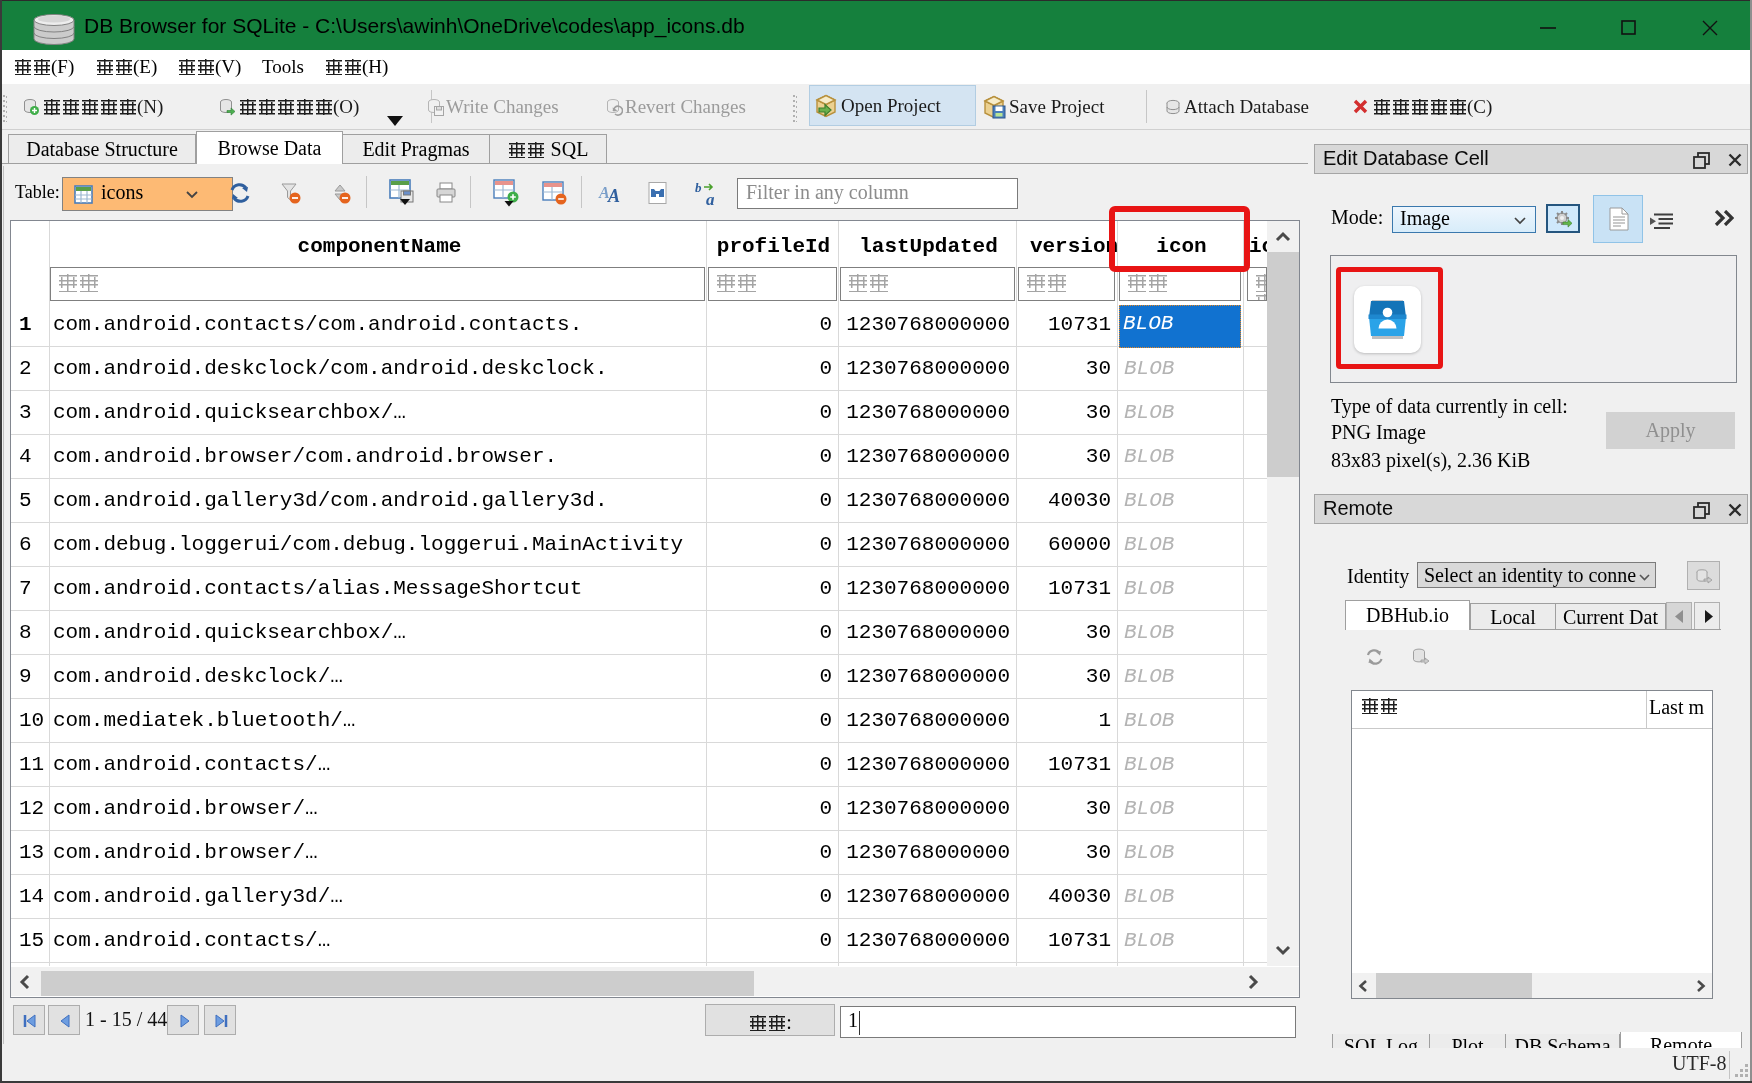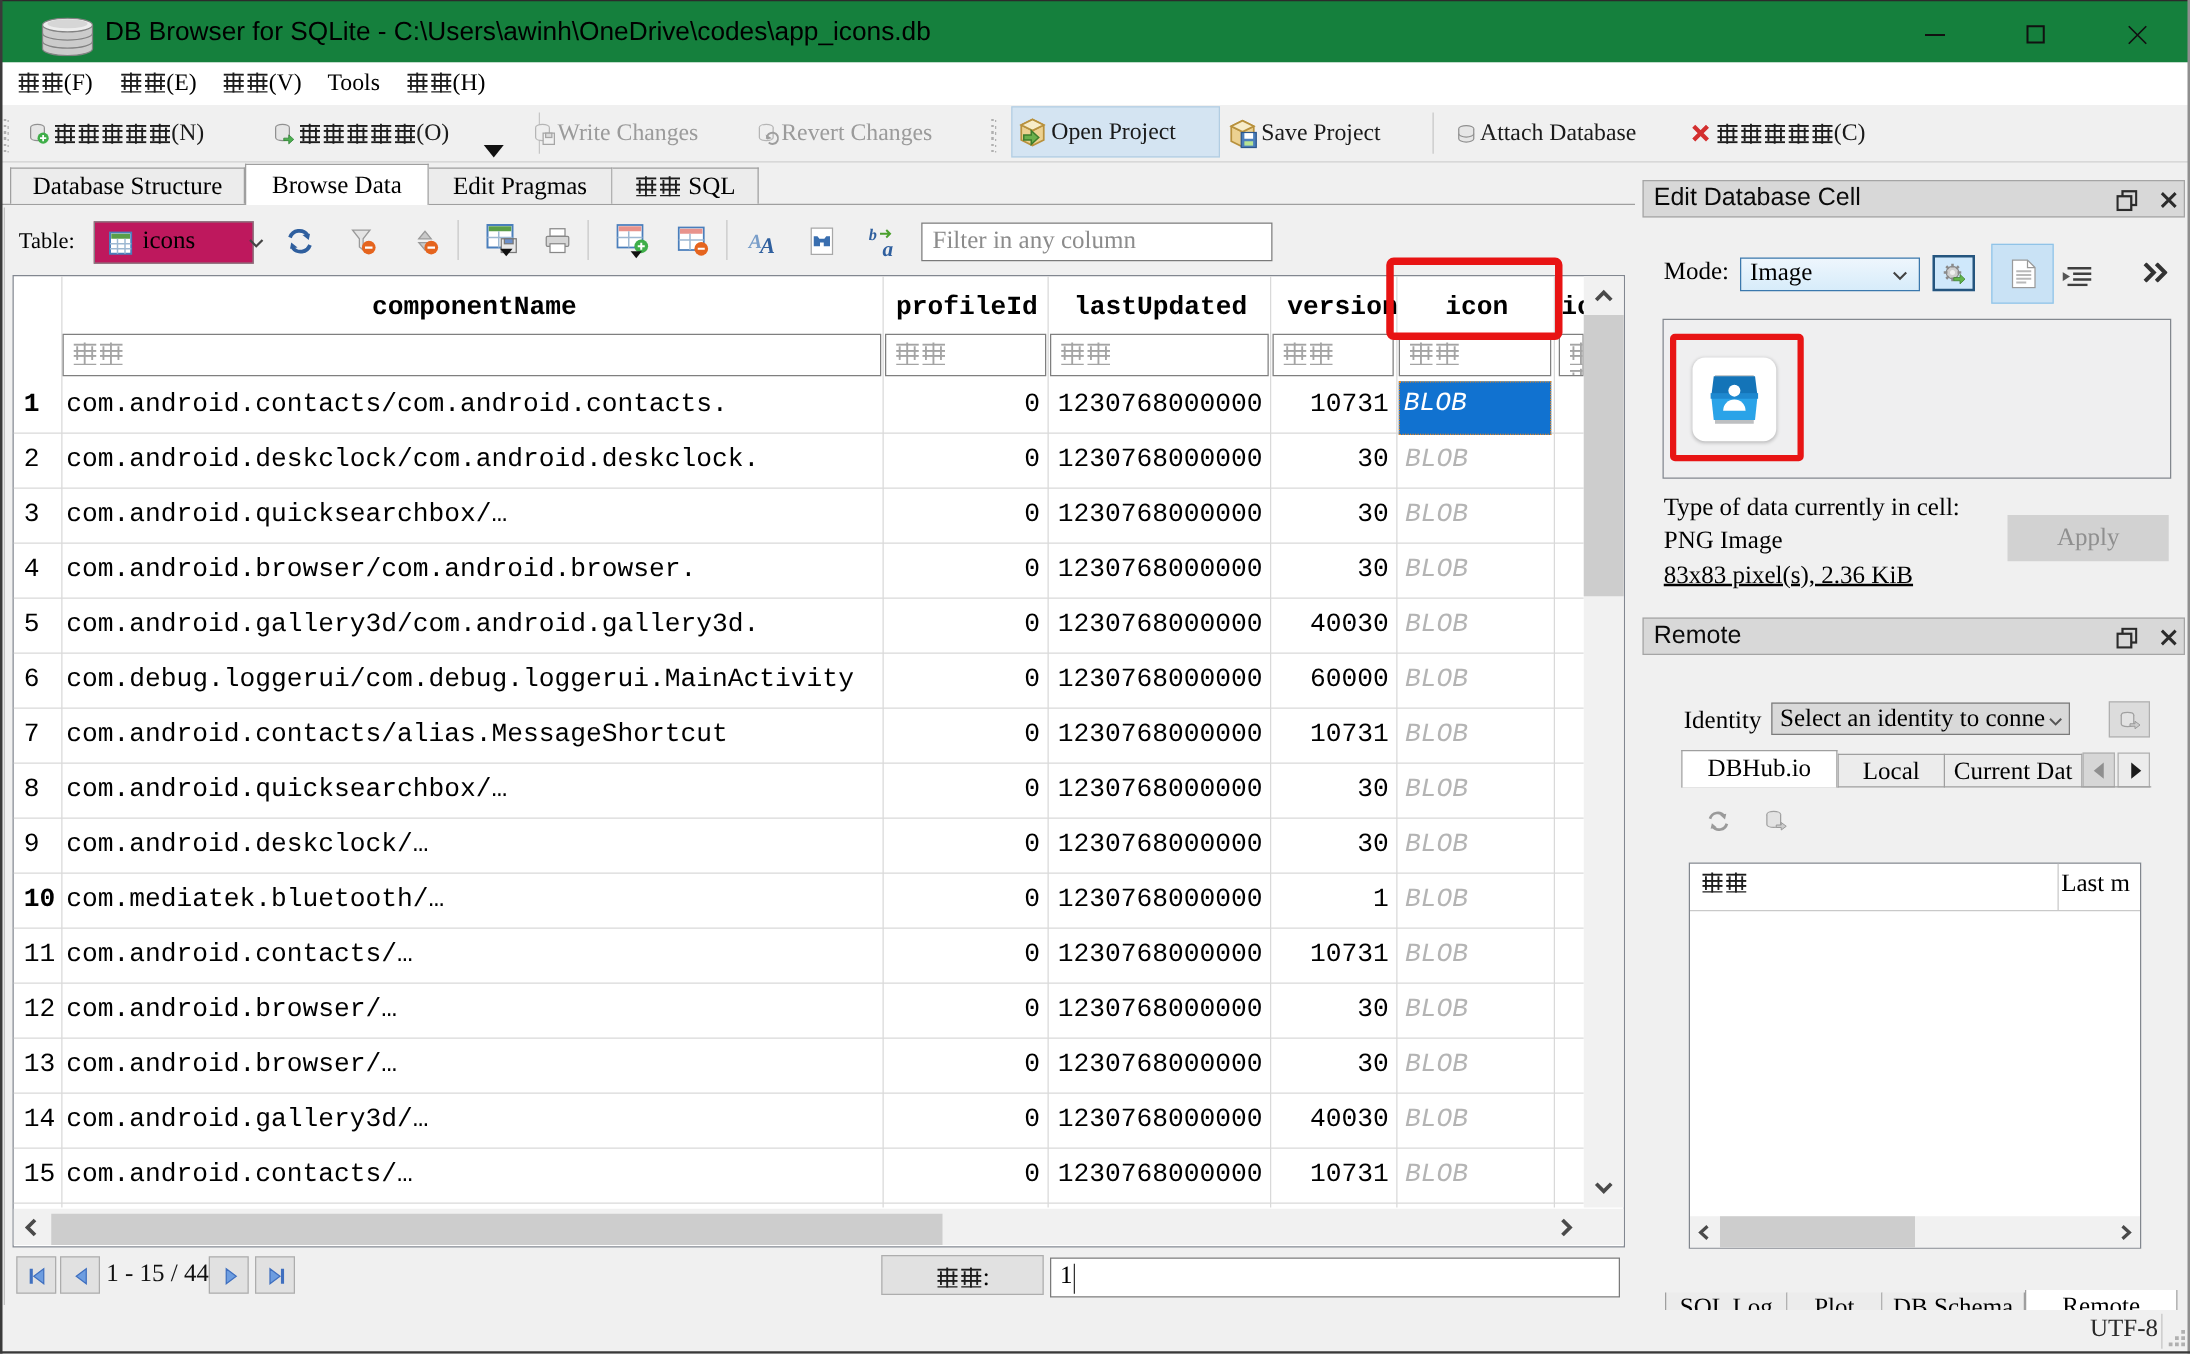--- a/index.html
+++ b/index.html
@@ -158,21 +158,21 @@
   <div class="abs serif" style="left:343px; top:4px; width:147px; height:29px; background:#ececec; border:1px solid #9f9f9f; border-bottom:none; border-left:none; font-size:20px; text-align:center; padding-top:3px;">Edit Pragmas</div>
   <div class="abs serif" style="left:490px; top:4px; width:117px; height:29px; background:#ececec; border:1px solid #9f9f9f; border-bottom:none; border-left:none; font-size:20px; text-align:center; padding-top:3px;"><span class="z"></span><span class="z"></span> SQL</div>
 </div>
 
 <div class="abs" id="browse" style="left:0; top:164px; width:1308px; height:884px;">
 
   <div class="abs" style="left:0px; top:2px; width:1px; height:878px; background:#c0c0c0;"></div>
   <div class="abs" style="left:3px; top:2px; width:1px; height:878px; background:#c0c0c0;"></div>
 
   <div class="abs serif" style="left:15px; top:18px; font-size:18px;">Table:</div>
-  <div class="abs" style="left:75px; top:13px; width:128px; height:34px; background:#be185d; border:1px solid #828282;">
+  <div class="abs" style="left:62px; top:13px; width:171px; height:34px; background:#fdba74; border:1px solid #828282;">
     <svg class="abs" style="left:11px; top:7px;" width="19" height="19" viewBox="0 0 19 19">
       <rect x="1" y="1" width="17" height="17" fill="#fff" stroke="#4a7ebb" stroke-width="1.6"></rect>
       <rect x="2" y="2" width="15" height="4" fill="#5a9e48"></rect>
       <path d="M1 10 h17 M1 14 h17 M7 6 v12 M13 6 v12" stroke="#9db8d2" stroke-width="1.2"></path>
     </svg>
     <span class="abs serif" style="left:38px; top:3px; font-size:20px;">icons</span>
     <svg class="abs" style="left:122px; top:11px;" width="14" height="12" viewBox="0 0 14 12">
         <path d="M2 3 l5 5 5-5" fill="none" stroke="#444" stroke-width="1.8"></path>
       </svg>
   </div>
@@ -358,21 +358,21 @@
       </div>
       <div class="abs" style="left:0; top:434px; width:1256px; height:44px; border-bottom:1px solid #d9d9d9;">
         <div class="abs mono" style="left:8px; top:0; width:30px; line-height:43px; font-size:21px; font-weight:normal;">9</div>
         <div class="abs mono" style="left:42px; top:0; line-height:43px; font-size:21px; white-space:pre;">com.android.deskclock/…</div>
         <div class="abs mono" style="left:697px; top:0; width:124px; line-height:43px; font-size:21px; text-align:right;">0</div>
         <div class="abs mono" style="left:829px; top:0; width:170px; line-height:43px; font-size:21px; text-align:right;">1230768000000</div>
         <div class="abs mono" style="left:1007px; top:0; width:93px; line-height:43px; font-size:21px; text-align:right;">30</div>
         <div class="abs mono" style="left:1113px; top:0; line-height:43px; font-size:21px; font-style:italic; color:#b4b4b4;">BLOB</div>
       </div>
       <div class="abs" style="left:0; top:478px; width:1256px; height:44px; border-bottom:1px solid #d9d9d9;">
-        <div class="abs mono" style="left:8px; top:0; width:30px; line-height:43px; font-size:21px; font-weight:bold;">10</div>
+        <div class="abs mono" style="left:8px; top:0; width:30px; line-height:43px; font-size:21px; font-weight:normal;">10</div>
         <div class="abs mono" style="left:42px; top:0; line-height:43px; font-size:21px; white-space:pre;">com.mediatek.bluetooth/…</div>
         <div class="abs mono" style="left:697px; top:0; width:124px; line-height:43px; font-size:21px; text-align:right;">0</div>
         <div class="abs mono" style="left:829px; top:0; width:170px; line-height:43px; font-size:21px; text-align:right;">1230768000000</div>
         <div class="abs mono" style="left:1007px; top:0; width:93px; line-height:43px; font-size:21px; text-align:right;">1</div>
         <div class="abs mono" style="left:1113px; top:0; line-height:43px; font-size:21px; font-style:italic; color:#b4b4b4;">BLOB</div>
       </div>
       <div class="abs" style="left:0; top:522px; width:1256px; height:44px; border-bottom:1px solid #d9d9d9;">
         <div class="abs mono" style="left:8px; top:0; width:30px; line-height:43px; font-size:21px; font-weight:normal;">11</div>
         <div class="abs mono" style="left:42px; top:0; line-height:43px; font-size:21px; white-space:pre;">com.android.contacts/…</div>
         <div class="abs mono" style="left:697px; top:0; width:124px; line-height:43px; font-size:21px; text-align:right;">0</div>
@@ -528,21 +528,21 @@
       <path d="M1 18 h37 l-2 19 h-33 z" fill="#2aa3e8"></path>
       <rect x="0.5" y="15.5" width="38" height="4.5" fill="#1e88cf"></rect>
       <circle cx="19.5" cy="13.5" r="4.8" fill="#fff"></circle>
       <path d="M10.5 29.5 a9 9 0 0 1 18 0 z" fill="#fff"></path>
     </svg>
   </div>
 
   <div class="abs" style="left:28px; top:125px; width:107px; height:102px; border:5px solid #e81414; border-radius:4px;"></div>
 
   <div class="abs serif" style="left:23px; top:251px; font-size:20px; line-height:26px;">Type of data currently in cell:<br>PNG Image</div>
-  <div class="abs serif" style="left:23px; top:307px; font-size:20px;text-decoration:underline;">83x83 pixel(s), 2.36 KiB</div>
+  <div class="abs serif" style="left:23px; top:307px; font-size:20px;">83x83 pixel(s), 2.36 KiB</div>
   <div class="abs serif" style="left:298px; top:270px; width:129px; height:37px; background:#d2d2d2; color:#8f8f8f; font-size:20px; text-align:center; line-height:36px;">Apply</div>
 
   <div class="abs sans" style="left:6px; top:352px; width:434px; height:30px; background:#d8d8d8; border:1px solid #a5a5a5; font-size:20px; color:#0a0a0a;">
     <span style="position:absolute; left:8px; top:2px;">Remote</span>
     <svg style="position:absolute; left:378px; top:7px;" width="17" height="17" viewBox="0 0 17 17">
         <rect x="5" y="1" width="11" height="11" fill="none" stroke="#2b2b2b" stroke-width="1.8"></rect>
         <rect x="1" y="5" width="11" height="11" fill="#d8d8d8" stroke="#2b2b2b" stroke-width="1.8"></rect>
       </svg>
     <svg style="position:absolute; left:412px; top:7px;" width="16" height="16" viewBox="0 0 16 16">
         <path d="M2.5 2.5 l11 11 M13.5 2.5 l-11 11" stroke="#2b2b2b" stroke-width="2.4"></path>

